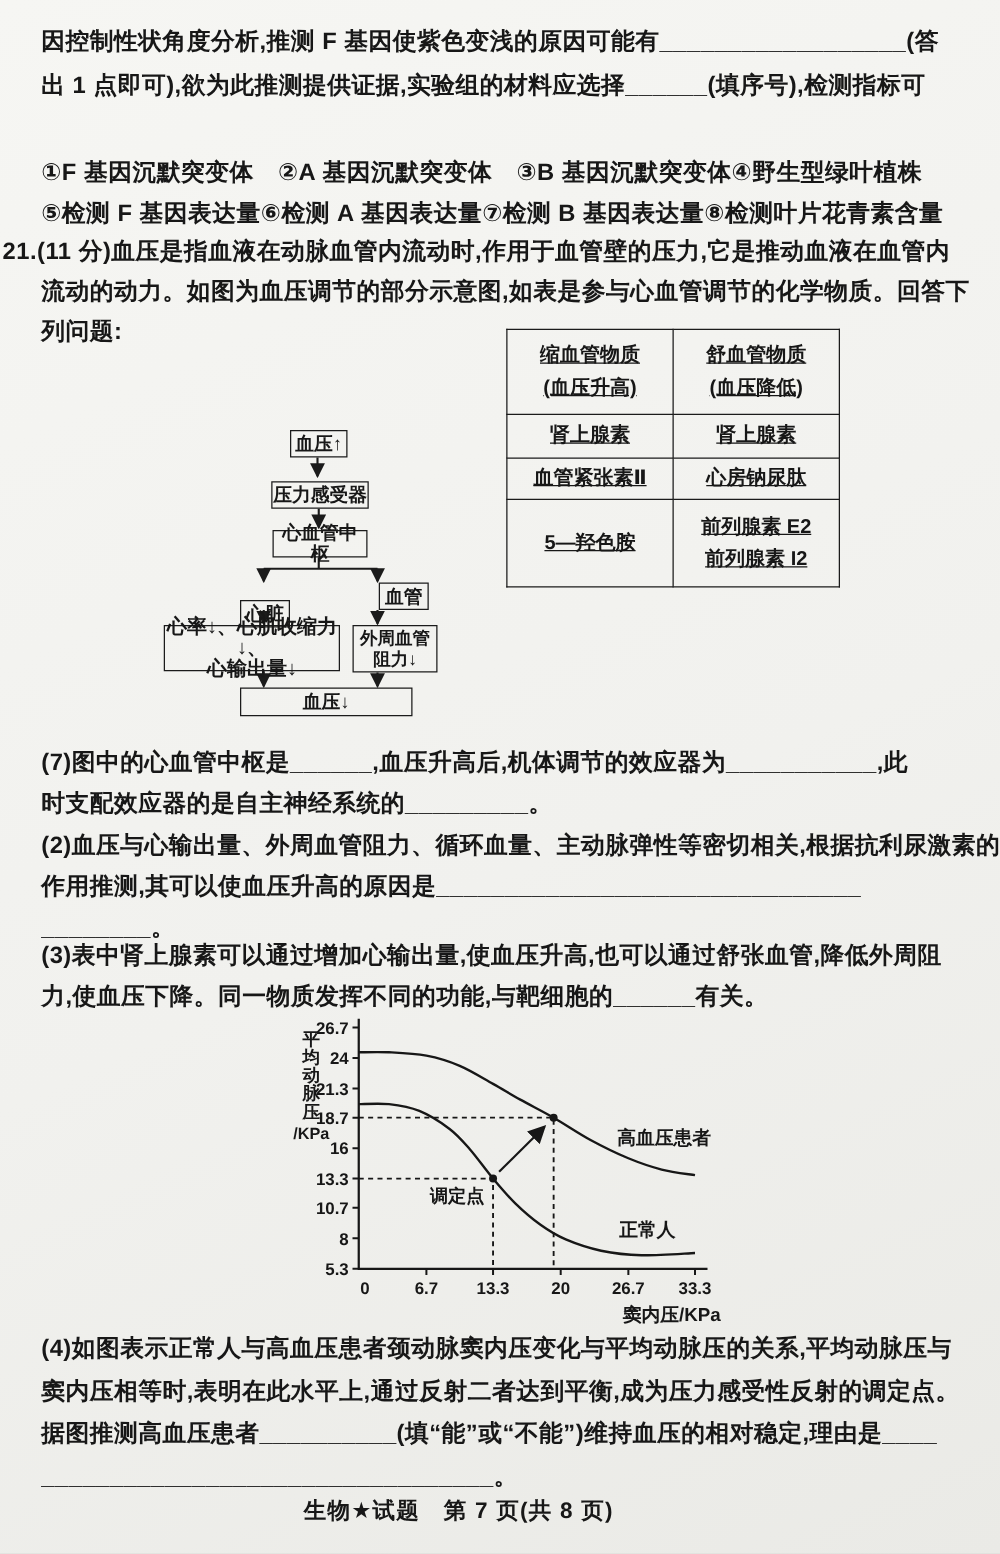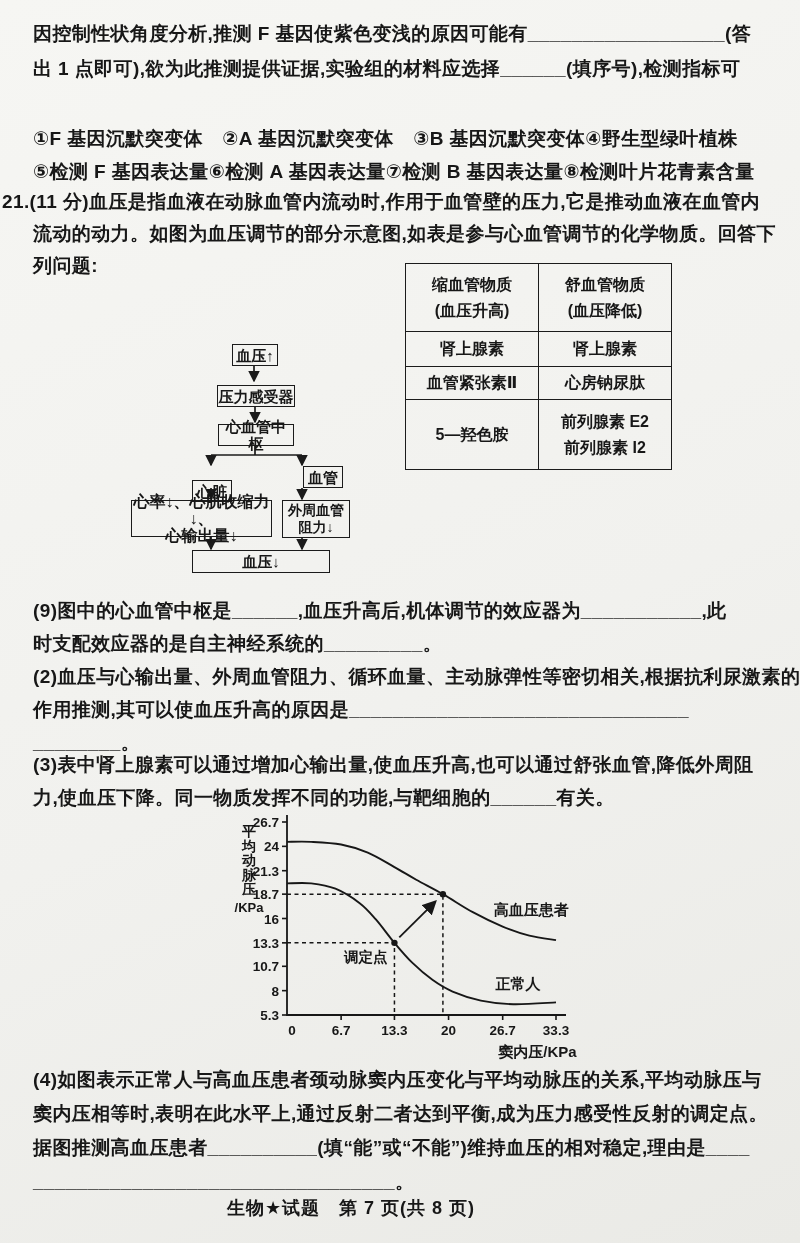--- a/index.html
+++ b/index.html
@@ -20,34 +20,34 @@
   
   #figure { position:absolute; left:35px; top:255px; width:740px; height:330px; }
   #diagram-svg { position:absolute; left:0; top:0; }
   .dbox {
     position:absolute; border:1.7px solid #1b1b1b; box-sizing:border-box;
     display:flex; align-items:center; justify-content:center; text-align:center;
     white-space:pre-line; font-size:15px; line-height:17px; background:transparent;
   }
   #substances-table {
     position:absolute; left:370px; top:8px; width:267px;
-    border-collapse:collapse; table-layout:fixed;
+    border-collapse:collapse; table-layout:fixed;text-decoration:underline;
   }
   #substances-table th, #substances-table td {
     border:1.7px solid #1b1b1b; text-align:center; vertical-align:middle;
     font-size:16px; font-weight:700; white-space:pre-line; line-height:26px;
     padding:0 2px; color:#171717;
   }
 
   
   #chartwrap { position:absolute; left:205px; top:810px; width:400px; height:250px; }
   #chart-svg text { font-family:"Liberation Sans","DejaVu Sans",sans-serif; font-weight:700; fill:#171717; }
 
   #footer {
-    position:absolute; left:0; top:1196px; width:702px; text-align:center;
+    position:absolute; left:16px; top:1196px; width:702px; text-align:center;
     font-size:18px; letter-spacing:1px;
   }
 </style>
 </head>
 <body>
 
 <div id="page">
 
   <div class="block lh35" style="top:16px;">
     <div class="line">因控制性状角度分析,推测 F 基因使紫色变浅的原因可能有__________________(答</div>
@@ -116,21 +116,21 @@
       <tr style="height:70px;">
         <td>5—羟色胺</td>
         <td>前列腺素 E2
 前列腺素 I2</td>
       </tr>
     </tbody>
       </table>
   </div>
 
   <div class="block lh33" style="top:594px;">
-    <div class="line">(9)图中的心血管中枢是______,血压升高后,机体调节的效应器为___________,此</div>
+    <div class="line">(7)图中的心血管中枢是______,血压升高后,机体调节的效应器为___________,此</div>
     <div class="line">时支配效应器的是自主神经系统的_________。</div>
   </div>
 
   <div class="block lh33" style="top:660px;">
     <div class="line">(2)血压与心输出量、外周血管阻力、循环血量、主动脉弹性等密切相关,根据抗利尿激素的</div>
     <div class="line">作用推测,其可以使血压升高的原因是_______________________________</div>
     <div class="line">________。</div>
   </div>
 
   <div class="block lh33" style="top:748px;">

